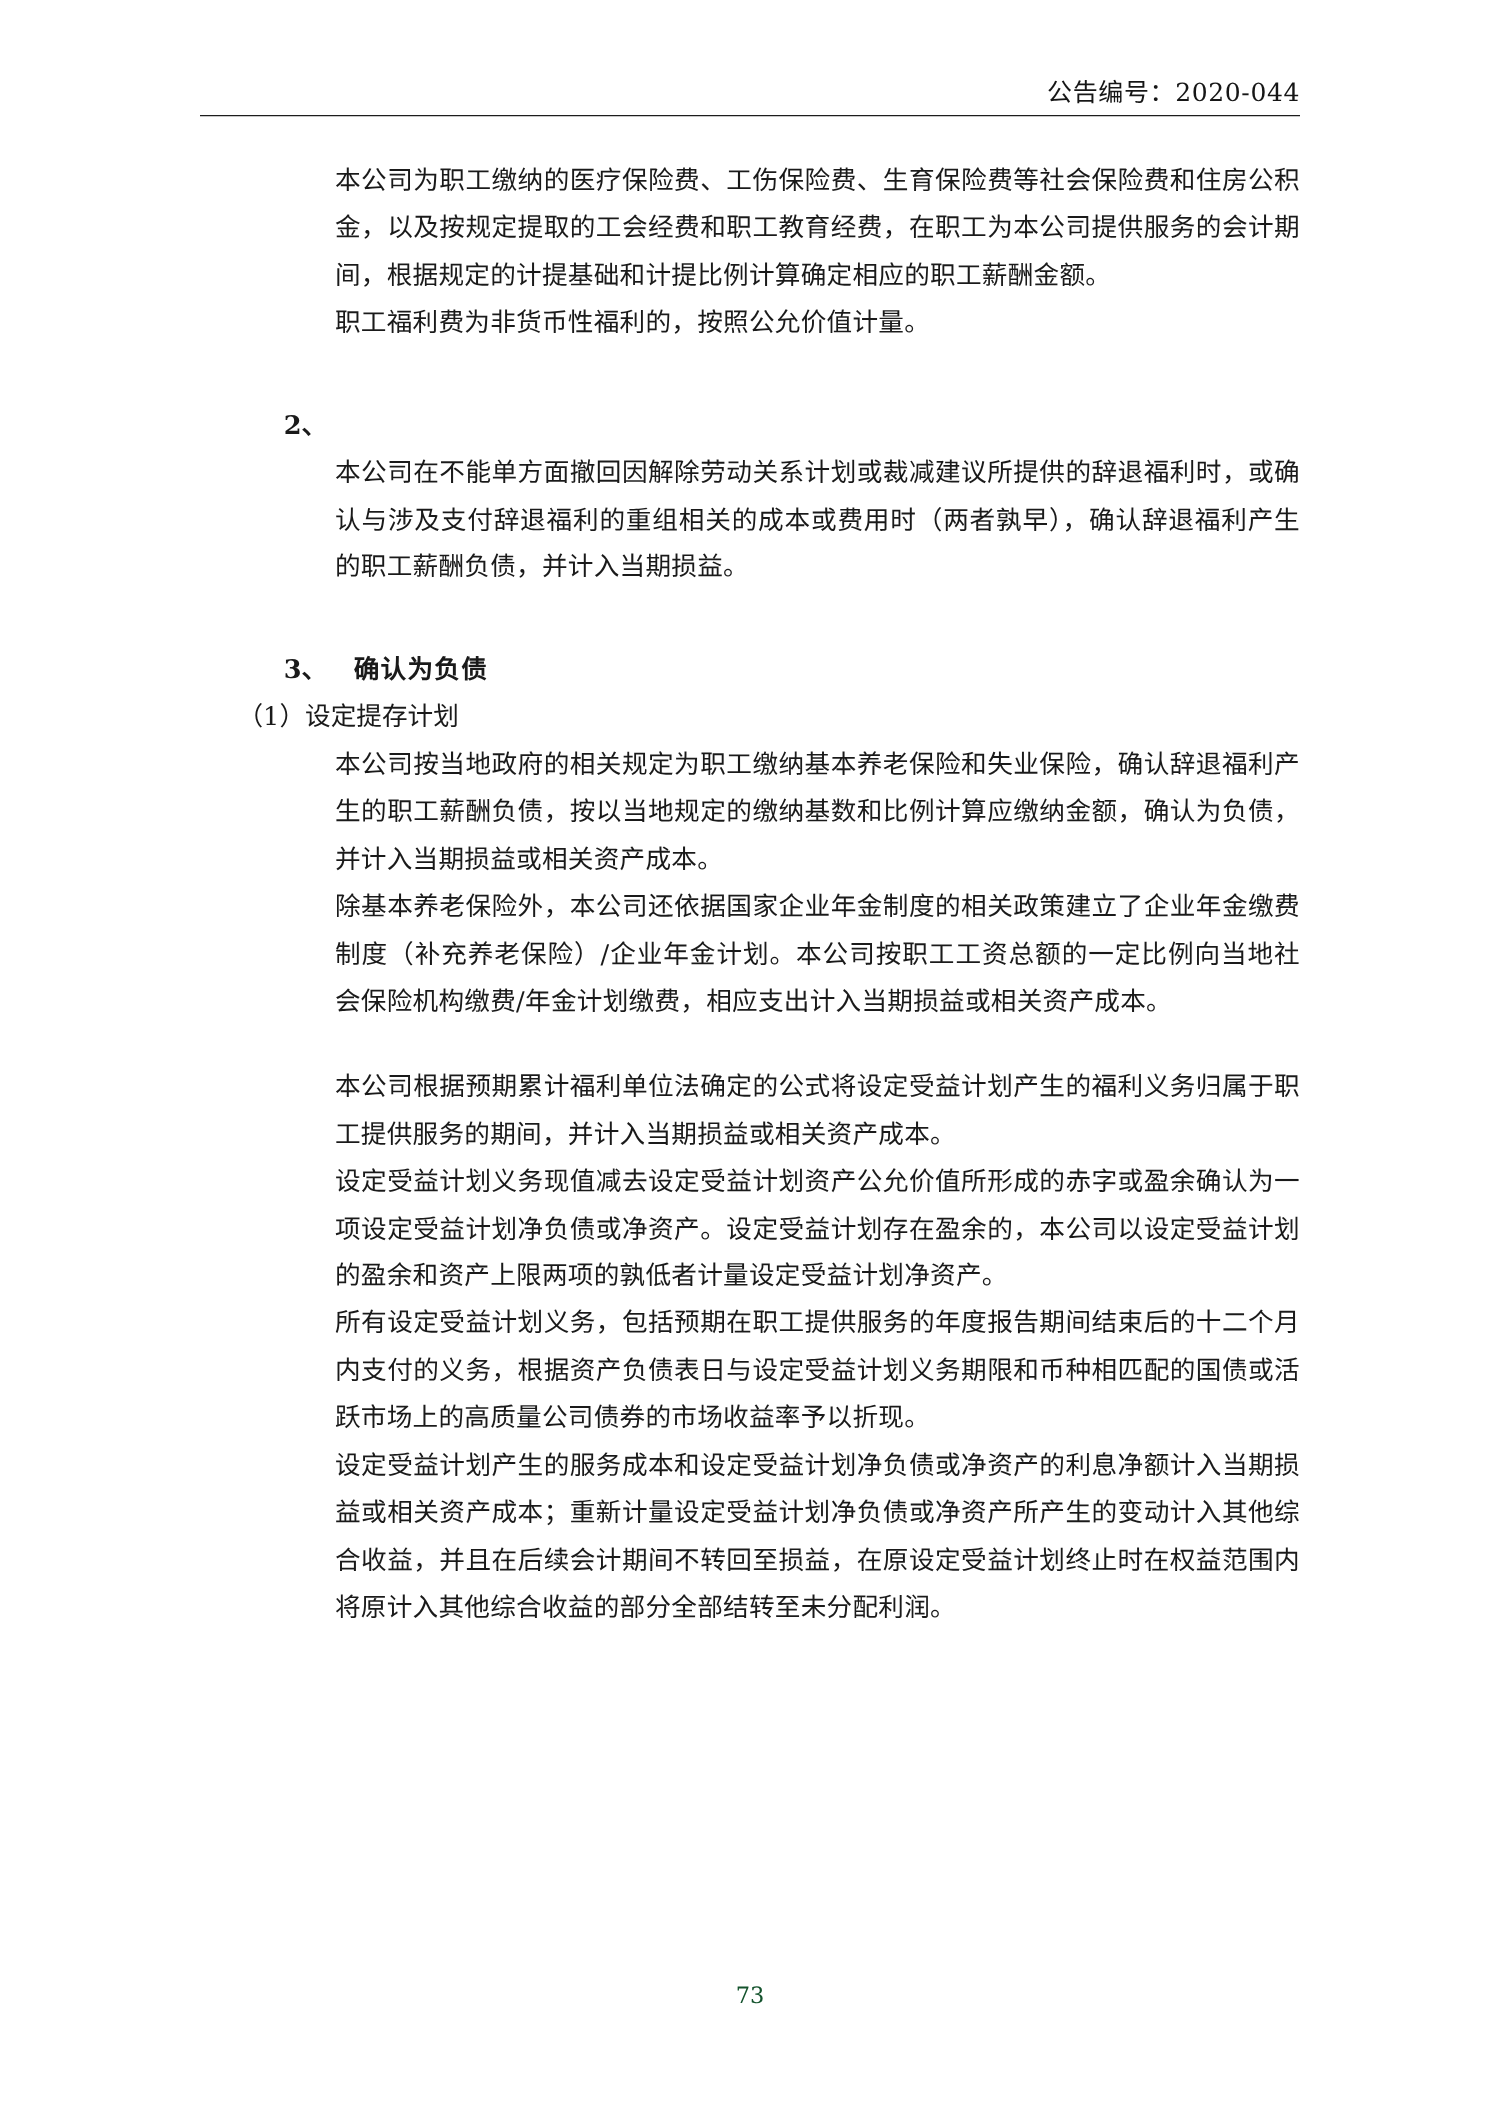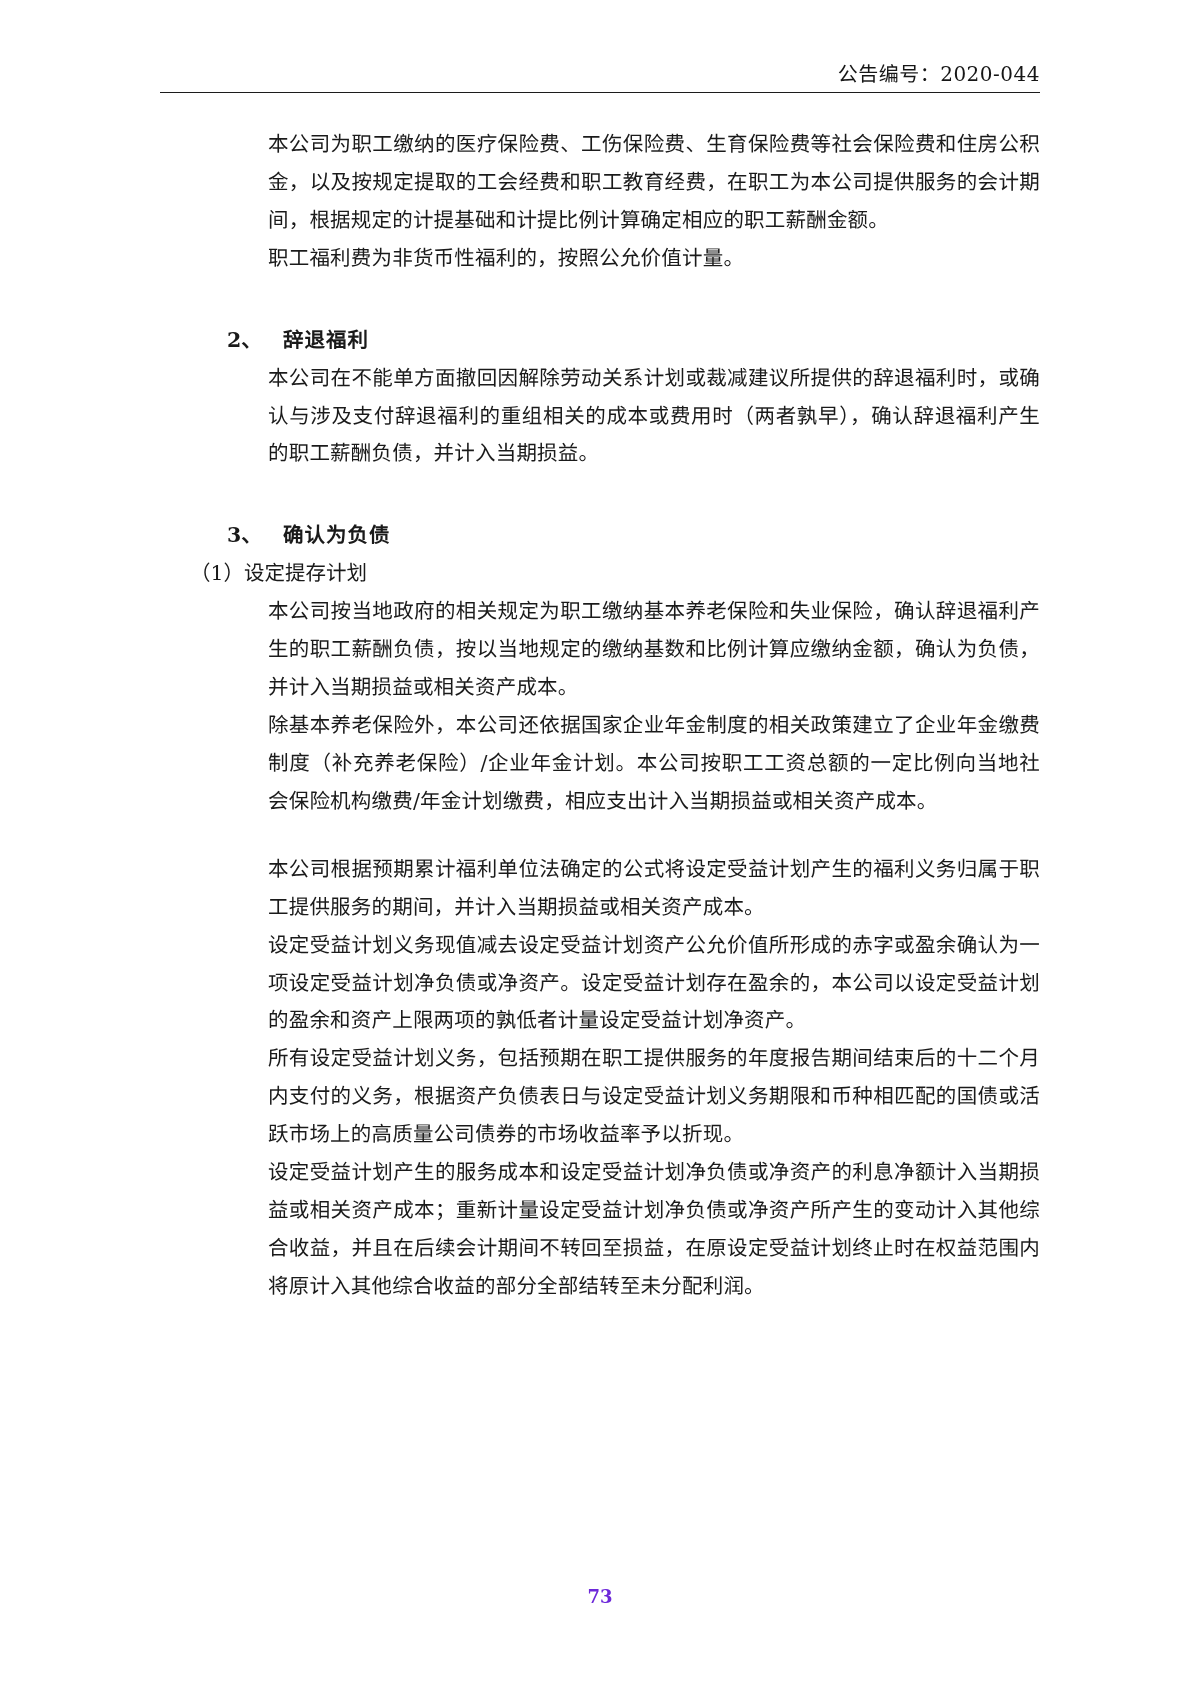--- a/index.html
+++ b/index.html
@@ -104,22 +104,22 @@
   .footer {
     position: absolute;
     left: 0;
     top: 1586px;
     width: 1200px;
     text-align: center;
   }
   .page-number {
     font-family: "DejaVu Serif", "Liberation Serif", serif;
     font-size: 18px;
-    font-weight: bold;
-    color: #6d28d9;
+    font-weight: normal;
+    color: #14532d;
   }
 </style>
 </head>
 <body>
 
 <div class="page">
   <div class="page-inner">
 
     <div class="header">
       <span class="header-text">公告编号：2020-044</span>
@@ -128,21 +128,20 @@
 
     <div class="body">
 
       <p class="para indent">本公司为职工缴纳的医疗保险费、工伤保险费、生育保险费等社会保险费和住房公积金，以及按规定提取的工会经费和职工教育经费，在职工为本公司提供服务的会计期间，根据规定的计提基础和计提比例计算确定相应的职工薪酬金额。</p>
       <p class="para indent">职工福利费为非货币性福利的，按照公允价值计量。</p>
 
       <div class="gap-lg"></div>
 
       <div class="num-head">
         <span class="num">2、</span>
-        <span class="ttl">辞退福利</span>
       </div>
       <p class="para indent">本公司在不能单方面撤回因解除劳动关系计划或裁减建议所提供的辞退福利时，或确认与涉及支付辞退福利的重组相关的成本或费用时（两者孰早），确认辞退福利产生的职工薪酬负债，并计入当期损益。</p>
 
       <div class="gap-lg"></div>
 
       <div class="num-head">
         <span class="num">3、</span>
         <span class="ttl">确认为负债</span>
       </div>
 

